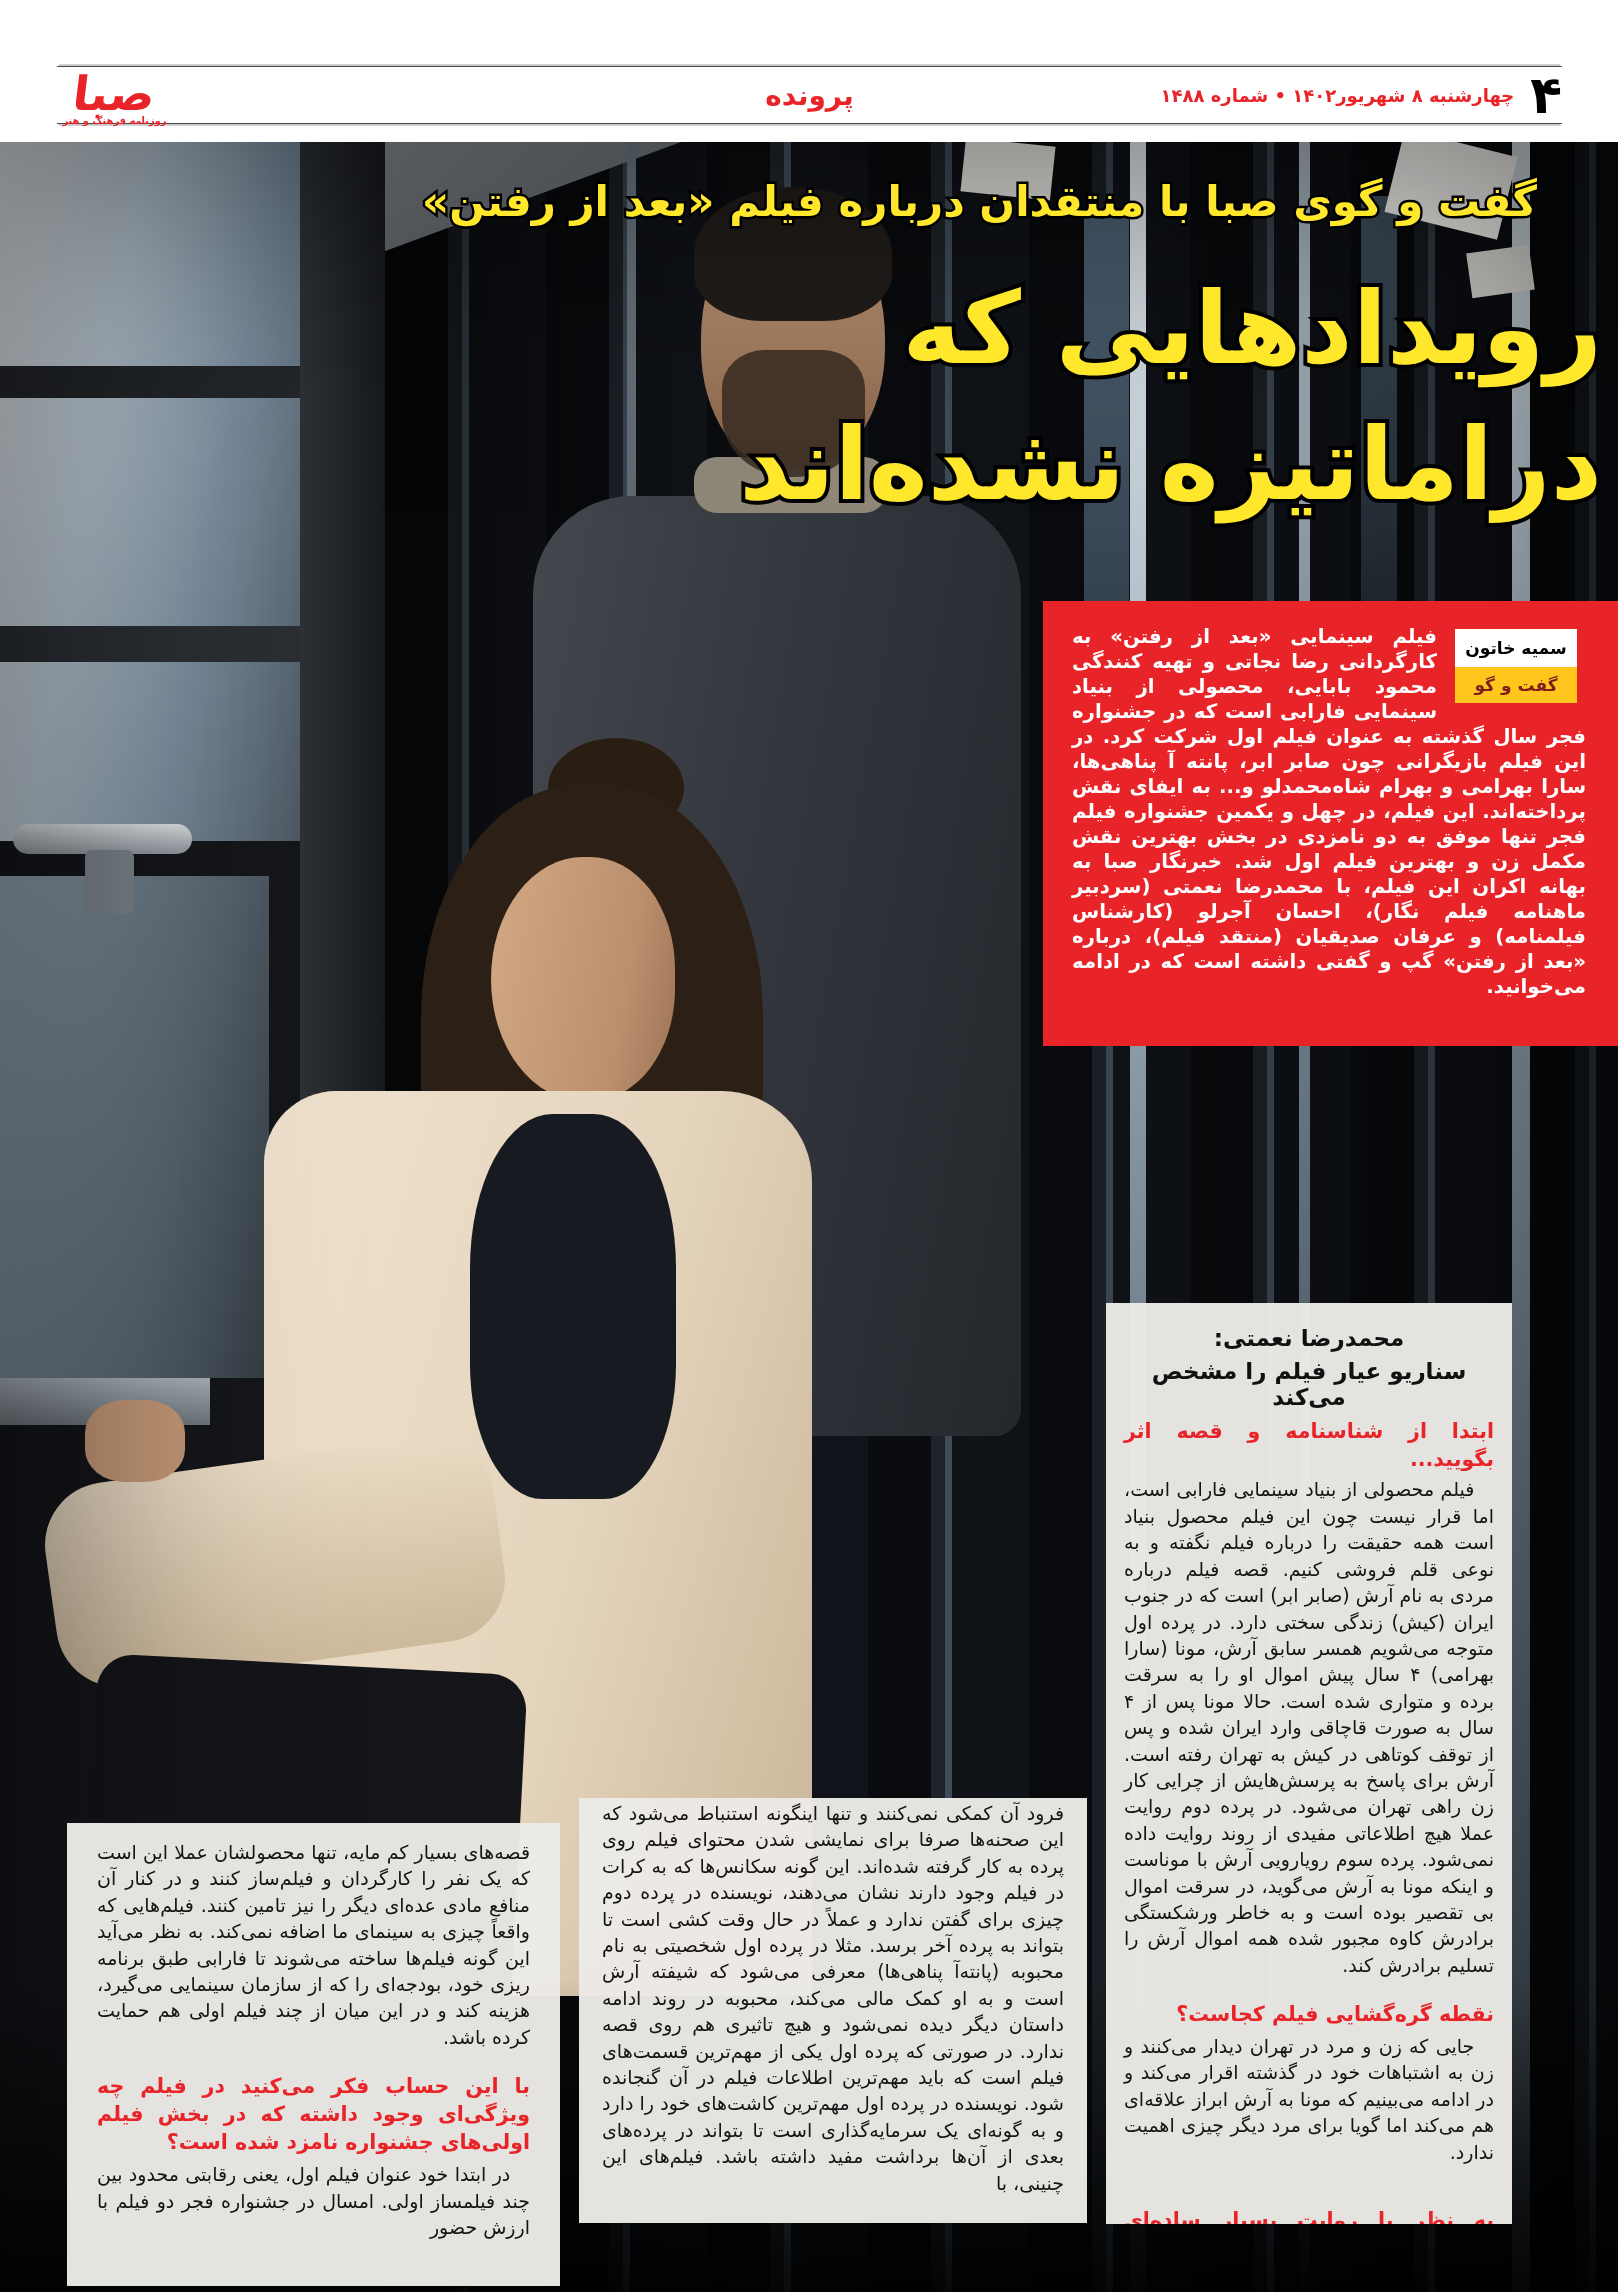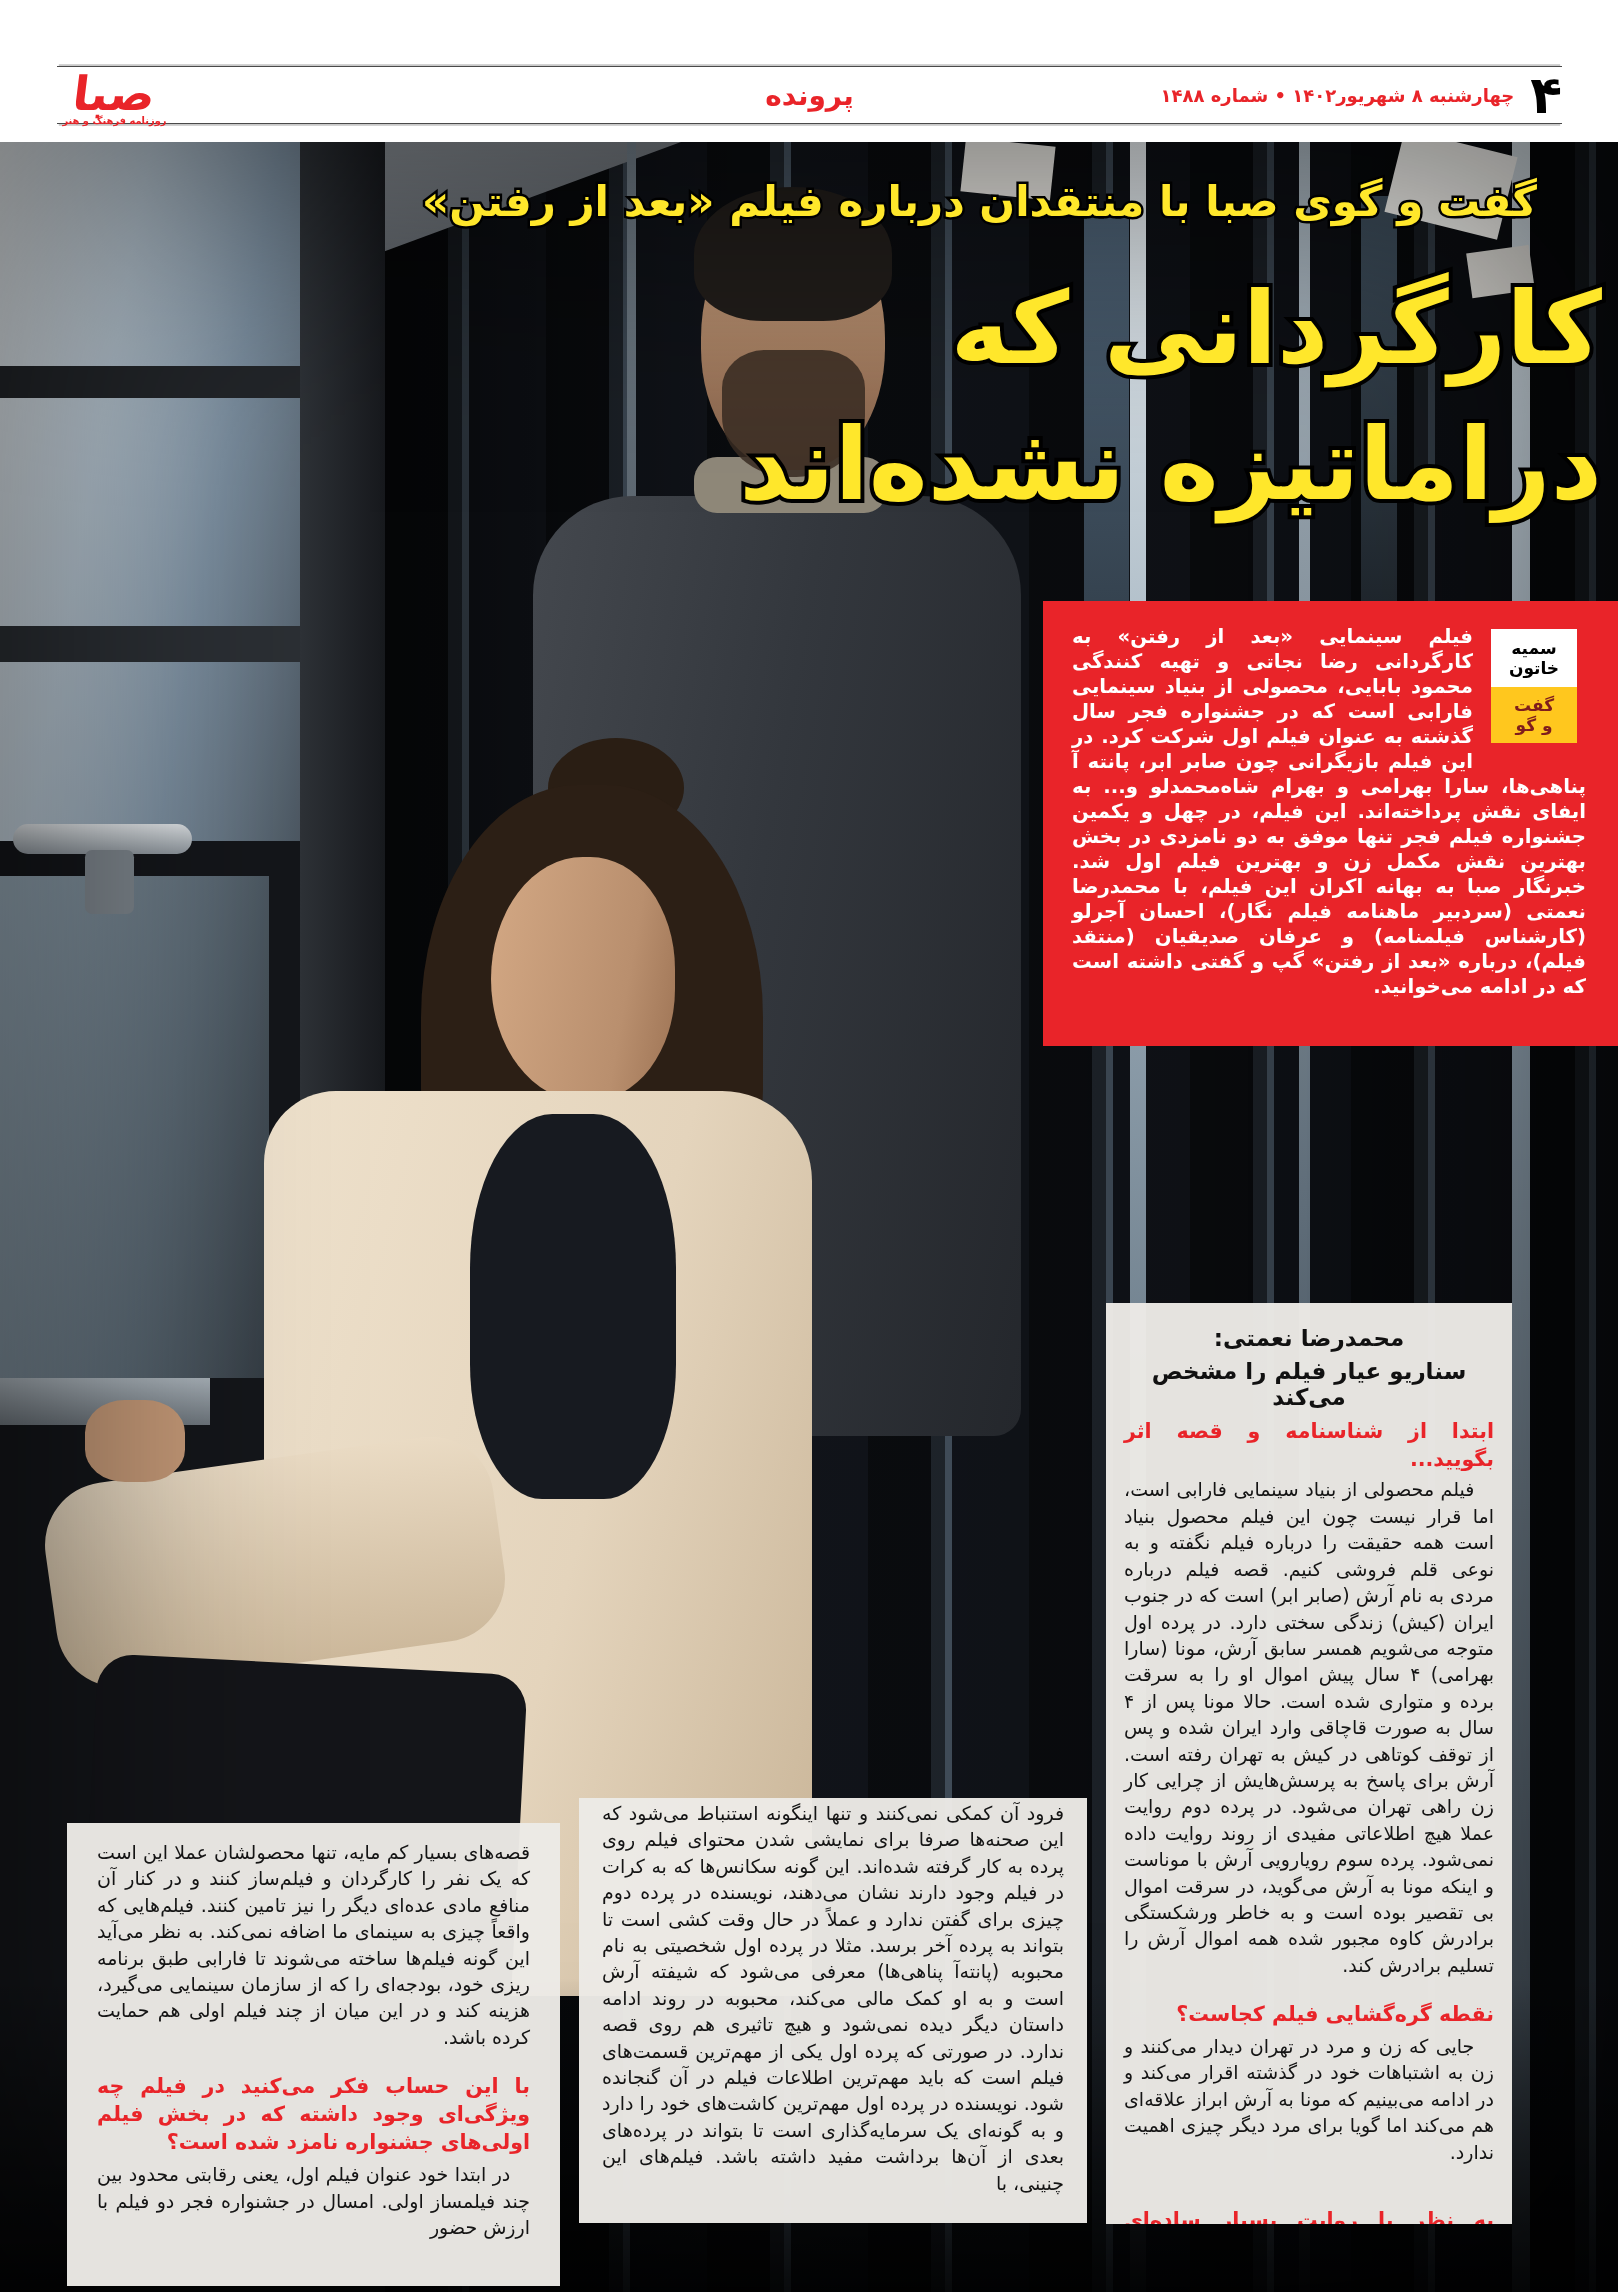--- a/index.html
+++ b/index.html
@@ -76,21 +76,21 @@
   .outlined{color:#ffe72b;-webkit-text-stroke:8px #000;paint-order:stroke fill;font-weight:bold;}
   .kicker{position:absolute;top:177px;right:81px;font-size:42px;-webkit-text-stroke:4.9px #000;}
   .hl{position:absolute;right:16px;margin:0;font-size:100px;line-height:1.2;}
   .hl1{top:269px;}
   .hl2{top:405px;}
   
   .leadbox{position:absolute;left:1043px;top:601px;width:575px;height:445px;background:#e92429;
            box-sizing:border-box;padding:23px 32px 14.3px 29px;overflow:hidden;}
   .lead-text{margin:0;color:#fff;font-weight:bold;font-size:19.7px;line-height:25px;
              text-align:justify;}
-  .byline{float:right;width:86px;margin:5.4px 9px 10.7px 18px;text-align:center;font-weight:bold;}
+  .byline{float:right;width:122px;margin:5.4px 9px 10.7px 18px;text-align:center;font-weight:bold;}
   .byline-name{background:#ffffff;color:#000;font-size:17px;padding:9px 3.6px;}
   .byline-role{background:#ffc71e;color:#7f1d1d;font-size:17px;padding:8px 17px;}
   
   .col{position:absolute;background:rgba(236,234,230,.97);box-sizing:border-box;color:#141414;overflow:hidden;}
   .col-right{left:1106px;top:1303px;width:406px;height:921px;padding:21.5px 18px;}
   .col-middle{left:579px;top:1798px;width:508px;height:425px;padding:2px 23px;}
   .col-left{left:67px;top:1823px;width:493px;height:463px;padding:16px 30px;}
   .speaker,.speaker-title{font-size:23px;font-weight:bold;text-align:center;margin:0 0 7.2px;color:#111;}
   .q{font-size:20.6px;line-height:28px;font-weight:bold;color:#e92429;margin:21.5px 0 5.4px;text-align:justify;}
   .q.first-q{margin:1.8px 0 3.6px;}
@@ -148,21 +148,21 @@
     <div class="ph-girl-hoodie"></div>
     <div class="ph-girl-shirt"></div>
     <div class="ph-girl-arm"></div>
     <div class="ph-girl-hand"></div>
     <div class="ph-bag"></div>
     <div class="ph-bottom"></div>
     <div class="ph-vignette"></div>
   </div>
 
   <div class="kicker outlined">گفت و گوی صبا با منتقدان درباره فیلم «بعد از رفتن»</div>
-  <h1 class="hl hl1 outlined">کارگردانی که</h1>
+  <h1 class="hl hl1 outlined">رویدادهایی که</h1>
   <h1 class="hl hl2 outlined">دراماتیزه نشده‌اند</h1>
 
   <section class="leadbox">
     <div class="byline">
       <div class="byline-name">سمیه خاتون</div>
       <div class="byline-role">گفت و گو</div>
     </div>
     <p class="lead-text">فیلم سینمایی «بعد از رفتن» به کارگردانی رضا نجاتی و تهیه کنندگی محمود بابایی، محصولی از بنیاد سینمایی فارابی است که در جشنواره فجر سال گذشته به عنوان فیلم اول شرکت کرد. در این فیلم بازیگرانی چون صابر ابر، پانته آ پناهی‌ها، سارا بهرامی و بهرام شاه‌محمدلو و... به ایفای نقش پرداخته‌اند. این فیلم، در چهل و یکمین جشنواره فیلم فجر تنها موفق به دو نامزدی در بخش بهترین نقش مکمل زن و بهترین فیلم اول شد. خبرنگار صبا به بهانه اکران این فیلم، با محمدرضا نعمتی (سردبیر ماهنامه فیلم نگار)، احسان آجرلو (کارشناس فیلمنامه) و عرفان صدیقیان (منتقد فیلم)، درباره «بعد از رفتن» گپ و گفتی داشته است که در ادامه می‌خوانید.</p>
   </section>
 

